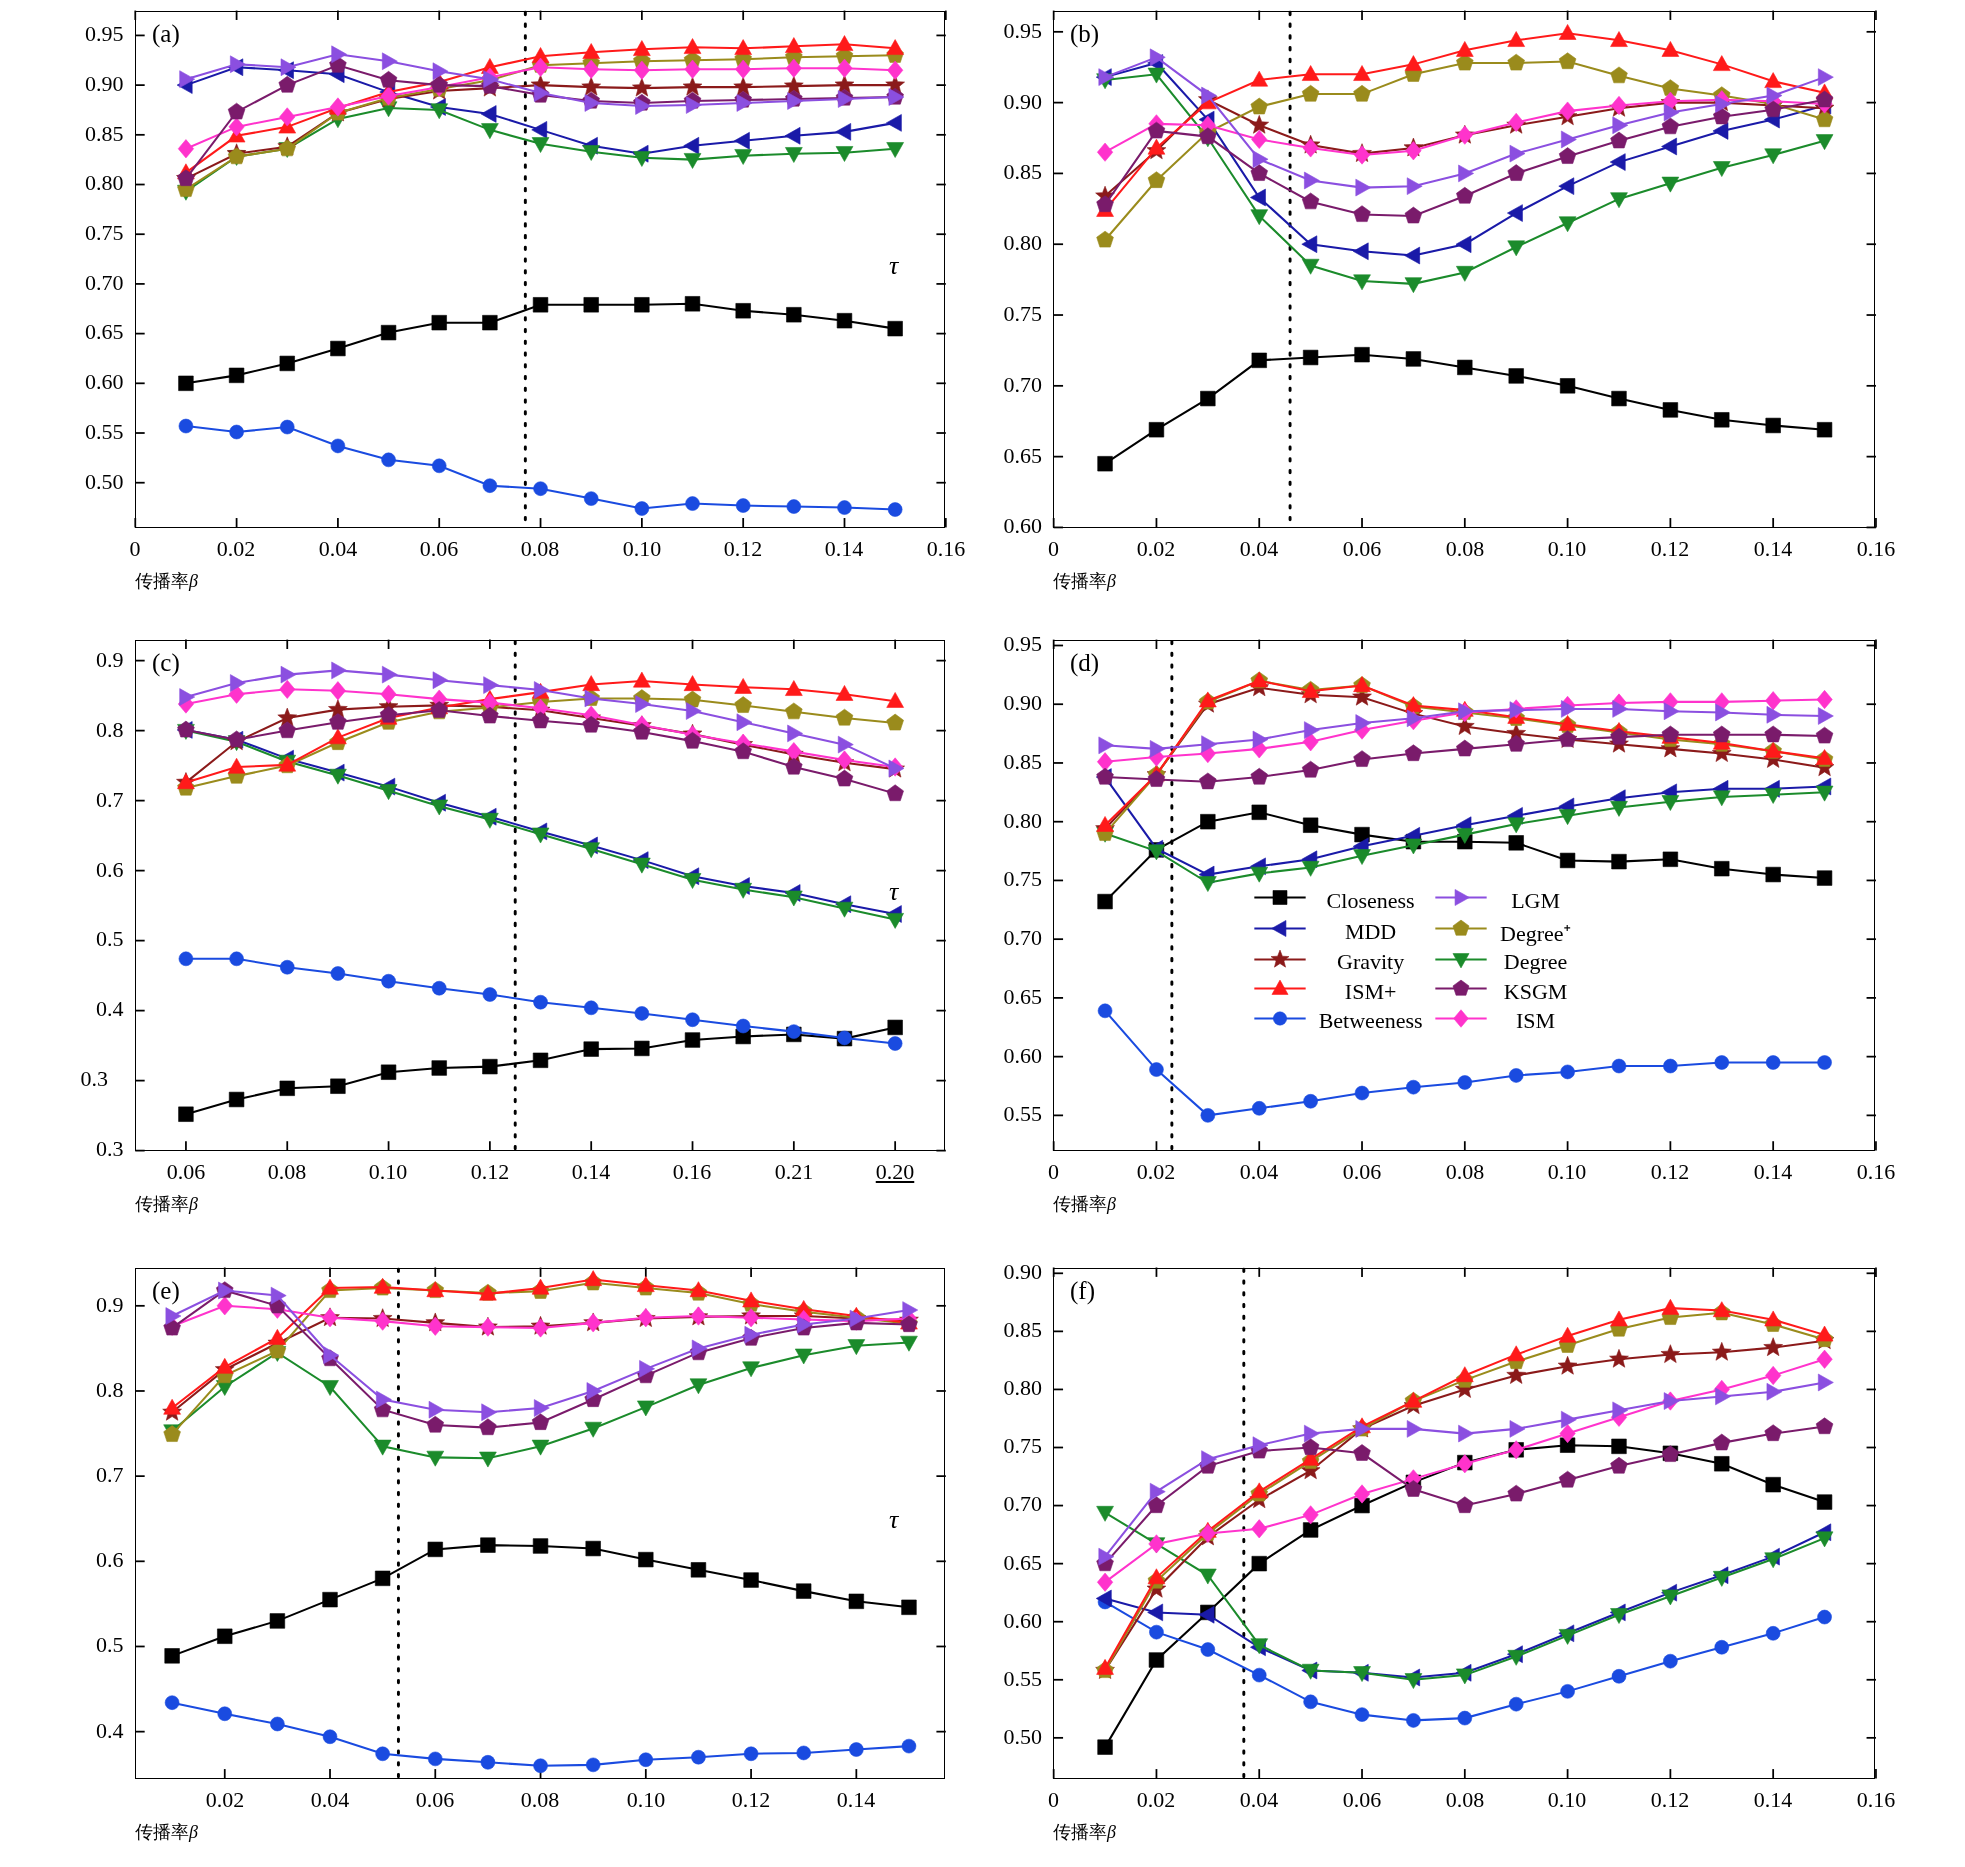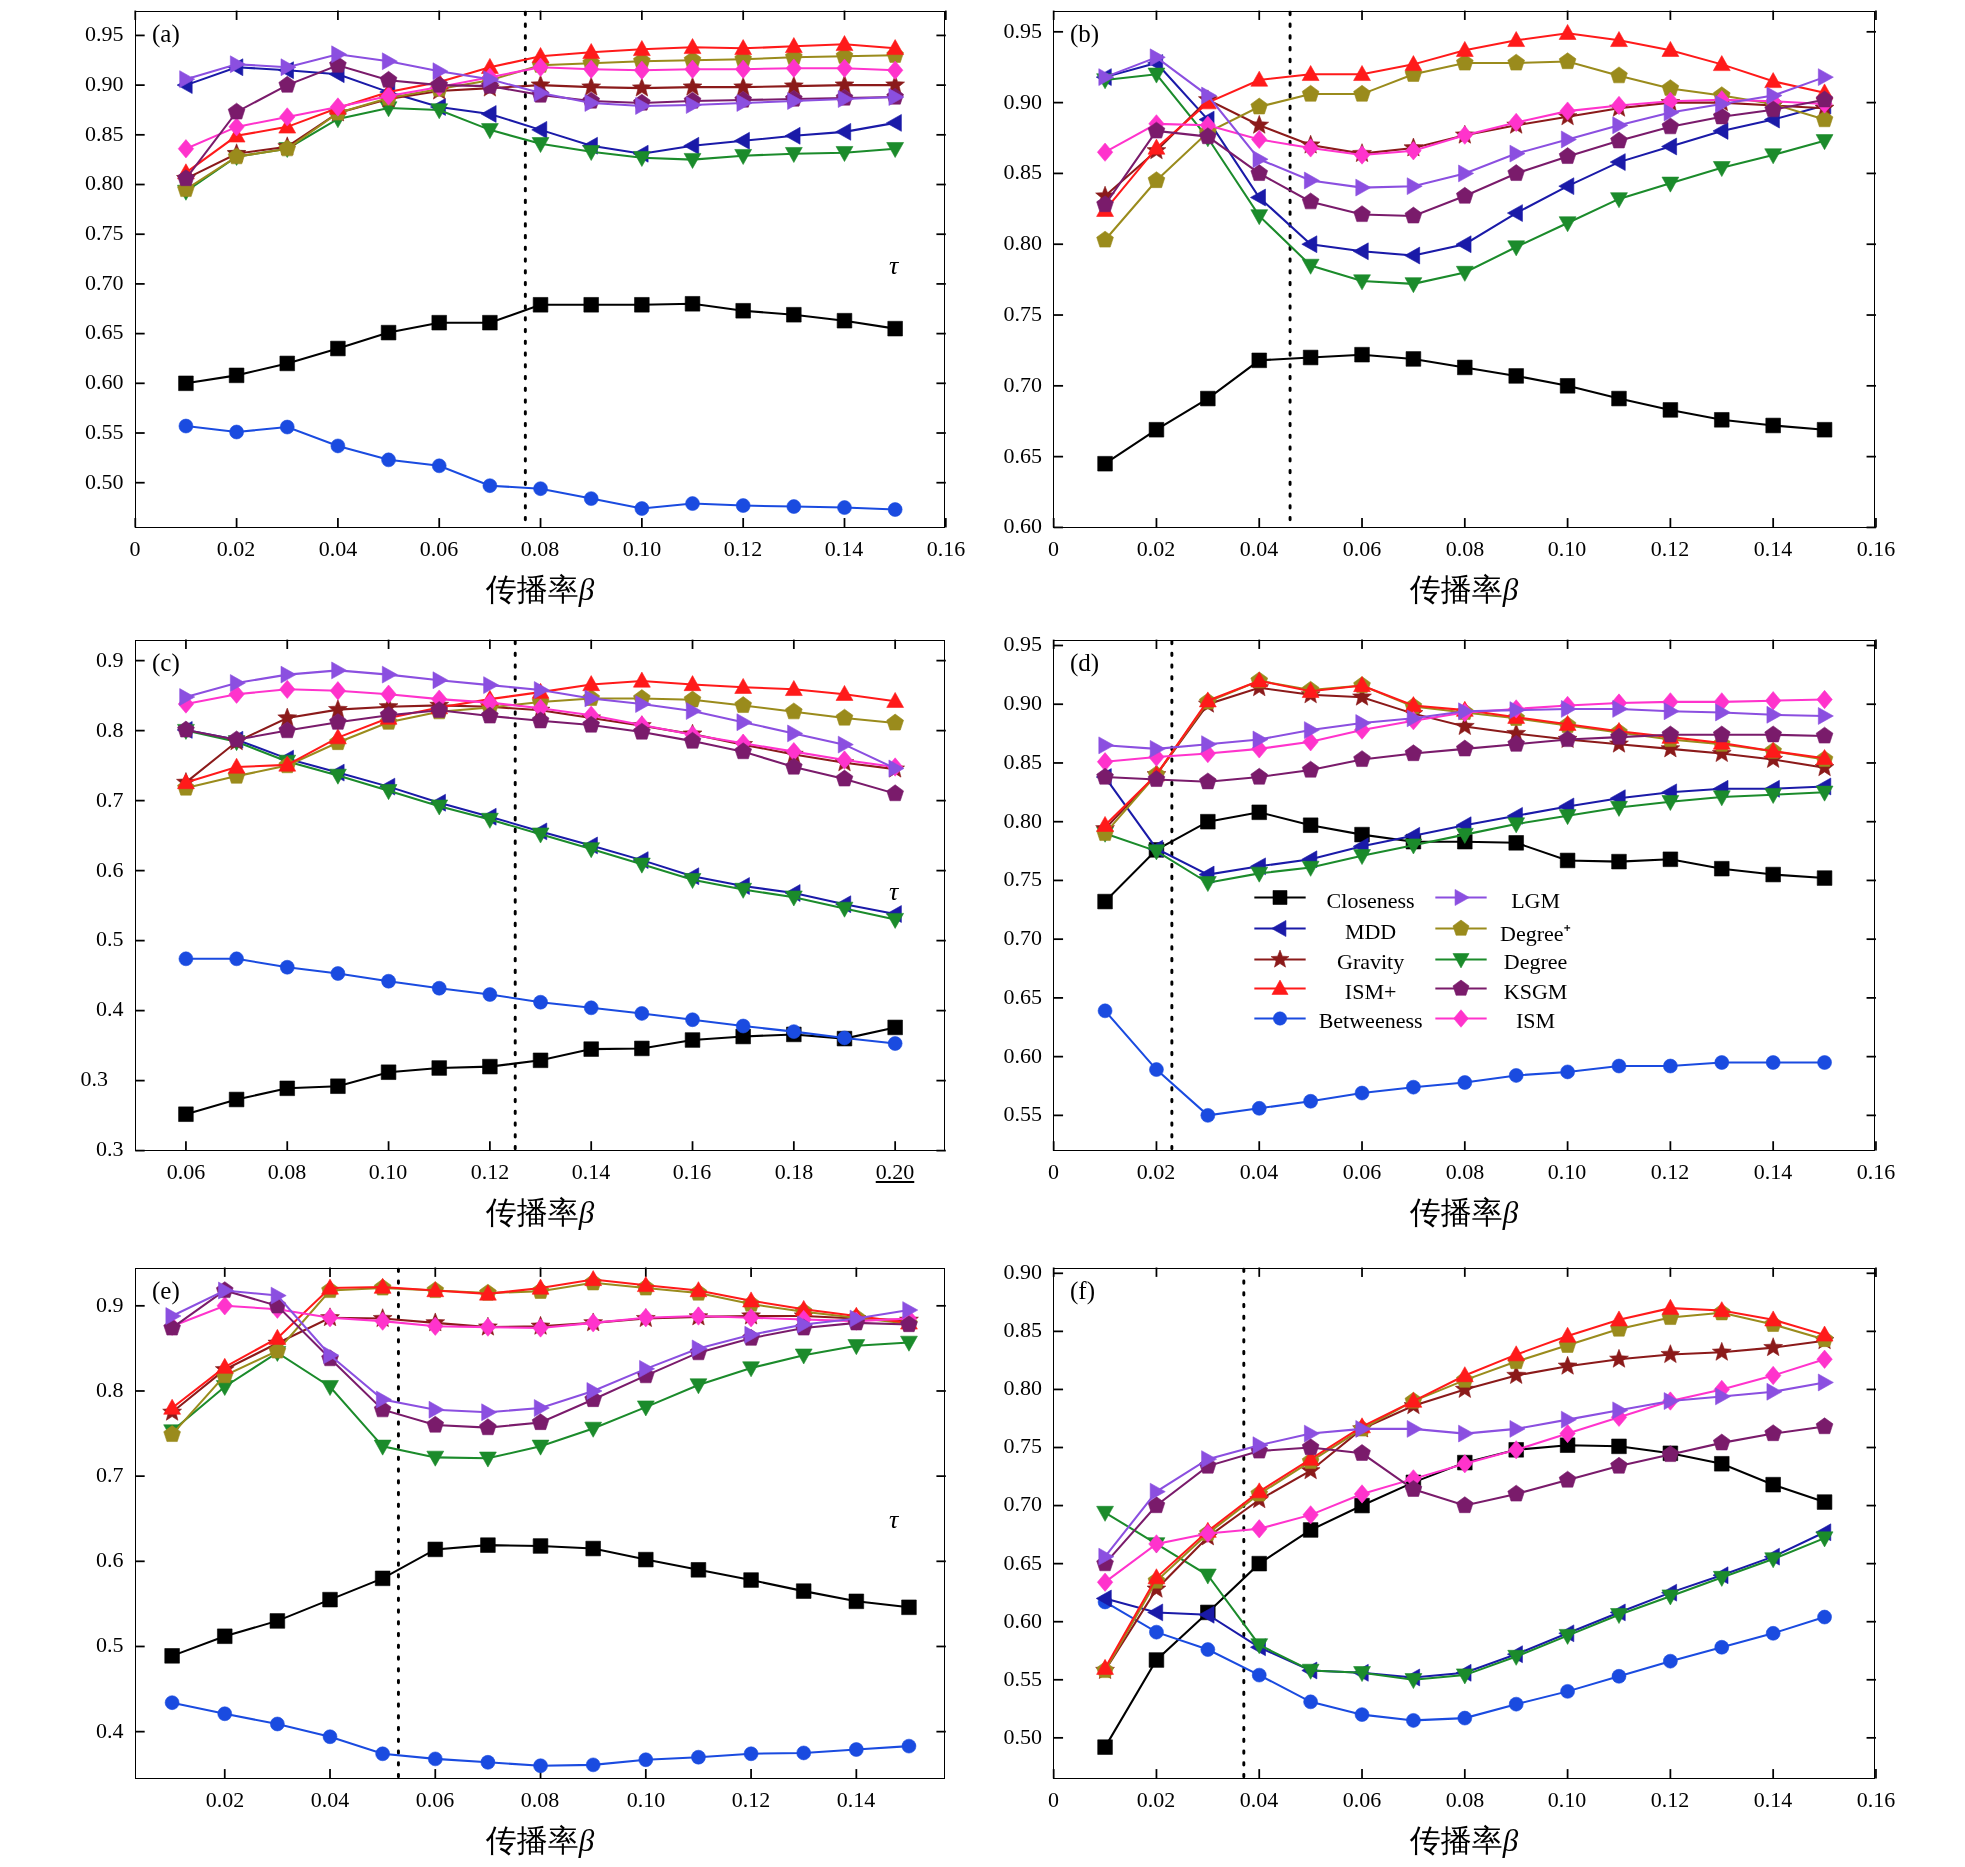--- a/index.html
+++ b/index.html
@@ -2,21 +2,21 @@
 <html style="font-size:9.4px"><head>
 <meta charset="utf-8">
 <style>
   html,body{margin:0;padding:0;background:#fff;}
   body{width:1965px;height:1867px;font-family:"Liberation Serif",serif;color:#000;}
   .grid{display:grid;grid-template-columns:983px 983px;grid-template-rows:622px 622px 623px;width:1965px;height:1867px;}
   .cell{position:relative;}
   .plot-wrap{position:absolute;}
   .frame{position:absolute;border:1.8px solid #000;box-sizing:border-box;background:#fff;}
   .ylabel{position:absolute;font-style:italic;font-size:26px;font-family:"Liberation Serif",serif;}
-  .xlabel{position:absolute;font-size:31px;text-align:center;font-family:"Liberation Sans",sans-serif;}
+  .xlabel{position:absolute;font-size:18px;font-family:"Liberation Sans",sans-serif;}
   .xlabel i{font-family:"Liberation Serif",serif;}
   .panel-tag{position:absolute;font-size:25px;font-family:"Liberation Serif",serif;}
   .tick-label{position:absolute;font-size:22px;font-family:"Liberation Serif",serif;text-align:right;white-space:nowrap;}
   .xtick-label{position:absolute;font-size:22px;font-family:"Liberation Serif",serif;text-align:center;white-space:nowrap;}
   svg{position:absolute;left:0;top:0;overflow:visible;}
   .legend{position:absolute;font-size:22px;font-family:"Liberation Serif",serif;}
   .legend table{border-collapse:collapse;}
   .legend td{padding:1.2px 5.9px;vertical-align:middle;white-space:nowrap;text-align:center;}
   .lgsym{width:54px;}
 </style>
@@ -654,21 +654,21 @@
           <polygon points="1366.25,189.70 1340.63,204.07 1340.63,175.32" fill="#8B4FE0" stroke="#8B4FE0" stroke-width="1"></polygon>
           <polygon points="1452.50,208.77 1426.88,223.14 1426.88,194.39" fill="#8B4FE0" stroke="#8B4FE0" stroke-width="1"></polygon>
           <polygon points="1538.75,249.29 1513.13,263.66 1513.13,234.91" fill="#8B4FE0" stroke="#8B4FE0" stroke-width="1"></polygon>
         </svg>
         <div class="xtick-label" style="left: 139px; top: 537px; width: 94px;">0.06</div>
         <div class="xtick-label" style="left: 240px; top: 537px; width: 94px;">0.08</div>
         <div class="xtick-label" style="left: 341px; top: 537px; width: 94px;">0.10</div>
         <div class="xtick-label" style="left: 443px; top: 537px; width: 94px;">0.12</div>
         <div class="xtick-label" style="left: 544px; top: 537px; width: 94px;">0.14</div>
         <div class="xtick-label" style="left: 645px; top: 537px; width: 94px;">0.16</div>
-        <div class="xtick-label" style="left: 747px; top: 537px; width: 94px;">0.18</div>
+        <div class="xtick-label" style="left: 747px; top: 537px; width: 94px;">0.21</div>
         <div class="xtick-label" style="left: 848px; top: 537px; width: 94px; text-decoration: underline;">0.20</div>
         <div class="tick-label" style="left: 17.6px; top: 514px; width: 106px;">0.3</div>
         <div class="tick-label" style="left: 2px; top: 444px; width: 106px;">0.3</div>
         <div class="tick-label" style="left: 17.6px; top: 374px; width: 106px;">0.4</div>
         <div class="tick-label" style="left: 17.6px; top: 304px; width: 106px;">0.5</div>
         <div class="tick-label" style="left: 17.6px; top: 235px; width: 106px;">0.6</div>
         <div class="tick-label" style="left: 17.6px; top: 165px; width: 106px;">0.7</div>
         <div class="tick-label" style="left: 17.6px; top: 95px; width: 106px;">0.8</div>
         <div class="tick-label" style="left: 17.6px; top: 24.5px; width: 106px;">0.9</div>
         <div class="panel-tag" style="left: 152px; top: 27px;">(c)</div>

